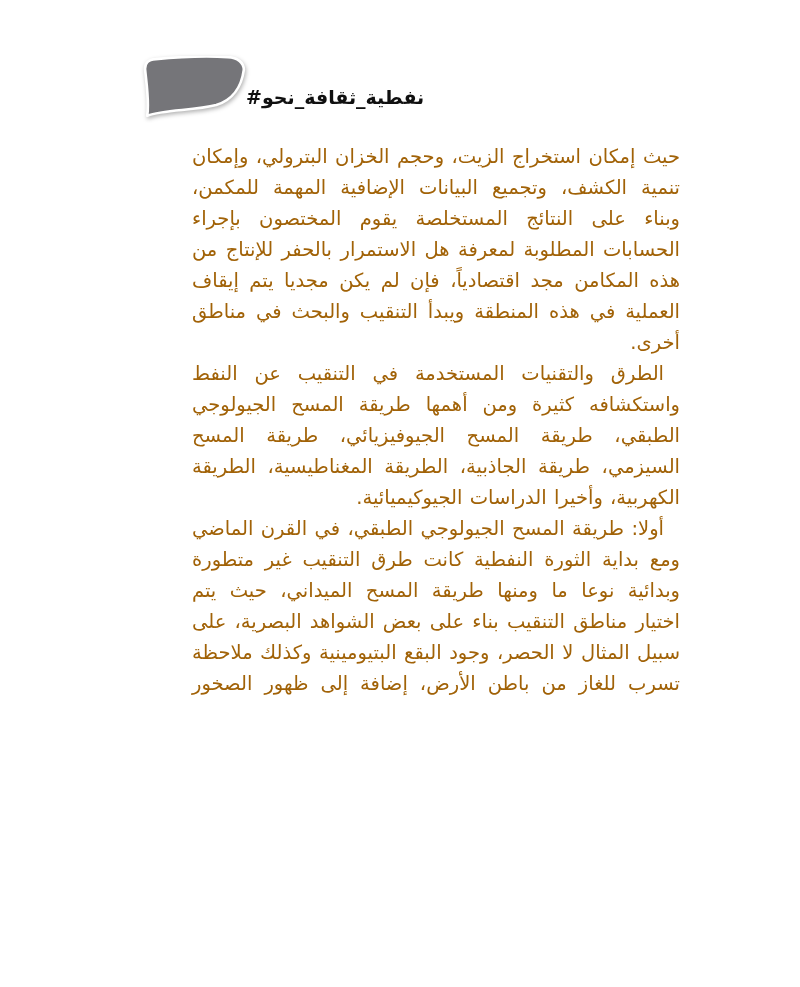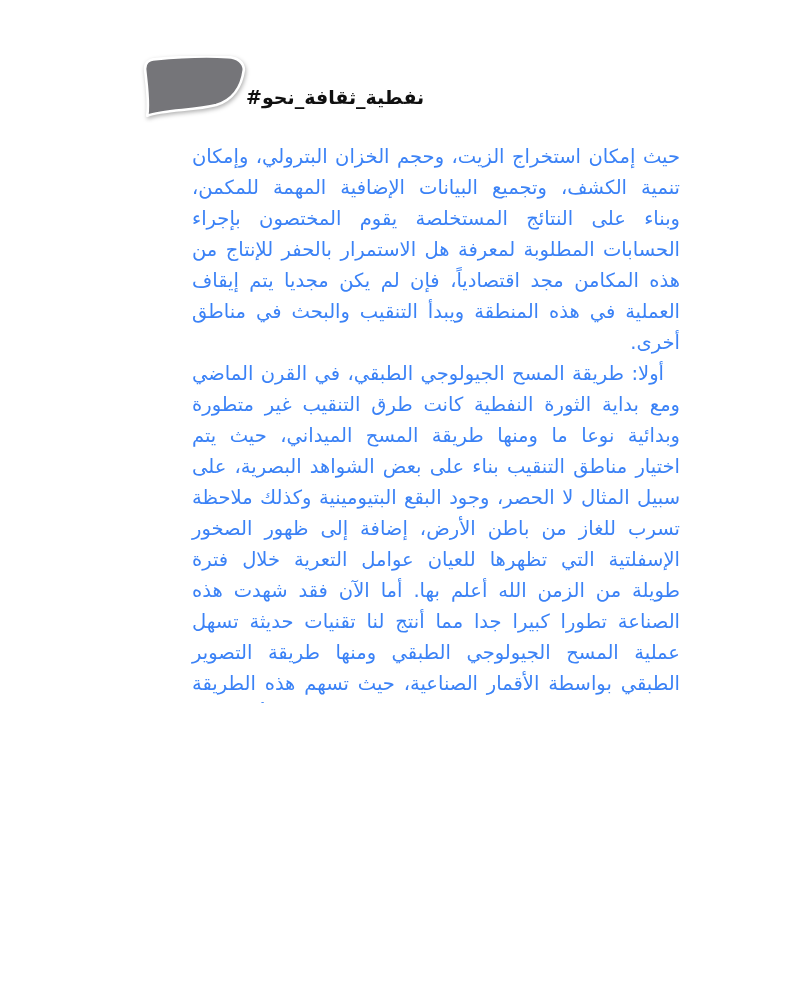--- a/index.html
+++ b/index.html
@@ -34,21 +34,21 @@
   }
 
   
   .text-block {
     position: absolute;
     left: 172px;
     right: 120px;              
     top: 141px;
     direction: rtl;
     text-align: justify;
-    color: #3b82f6;
+    color: #a16207;
     margin-left: 20px;
   }
   .text-block p {
     margin: 0;
     font-size: 19.5px;
     line-height: 31px;
     word-spacing: 1px;
   }
   .text-block p.indent { text-indent: 16px; }
   .text-block p.continued { text-align-last: justify; } 
@@ -88,20 +88,21 @@
                C93,28 85,41 69,46
                C48,51.5 20,50 4,56
                C6,42 3,24 2,13
                C1.5,6 5,3.5 12,3 Z" fill="#757579" stroke="#ffffff" stroke-width="2.5" stroke-linejoin="round"></path>
     </svg>
     <div class="hashtag">#نحو‎_‎ثقافة‎_‎نفطية</div>
   </header>
 
   <main class="text-block">
     <p class="para">حيث إمكان استخراج الزيت، وحجم الخزان البترولي، وإمكان تنمية الكشف، وتجميع البيانات الإضافية المهمة للمكمن، وبناء على النتائج المستخلصة يقوم المختصون بإجراء الحسابات المطلوبة لمعرفة هل الاستمرار بالحفر للإنتاج من هذه المكامن مجد اقتصادياً، فإن لم يكن مجديا يتم إيقاف العملية في هذه المنطقة ويبدأ التنقيب والبحث في مناطق أخرى.</p>
+    <p class="para indent">الطرق والتقنيات المستخدمة في التنقيب عن النفط واستكشافه كثيرة ومن أهمها طريقة المسح الجيولوجي الطبقي، طريقة المسح الجيوفيزيائي، طريقة المسح السيزمي، طريقة الجاذبية، الطريقة المغناطيسية، الطريقة الكهربية، وأخيرا الدراسات الجيوكيميائية.</p>
     <p class="para indent continued">أولا: طريقة المسح الجيولوجي الطبقي، في القرن الماضي ومع بداية الثورة النفطية كانت طرق التنقيب غير متطورة وبدائية نوعا ما ومنها طريقة المسح الميداني، حيث يتم اختيار مناطق التنقيب بناء على بعض الشواهد البصرية، على سبيل المثال لا الحصر، وجود البقع البتيومينية وكذلك ملاحظة تسرب للغاز من باطن الأرض، إضافة إلى ظهور الصخور الإسفلتية التي تظهرها للعيان عوامل التعرية خلال فترة طويلة من الزمن الله أعلم بها. أما الآن فقد شهدت هذه الصناعة تطورا كبيرا جدا مما أنتج لنا تقنيات حديثة تسهل عملية المسح الجيولوجي الطبقي ومنها طريقة التصوير الطبقي بواسطة الأقمار الصناعية، حيث تسهم هذه الطريقة بشكل فاعل ودقيق إلى حد كبير بدراسة باطن الأرض وما تحويه من ثروات، فيتم بواسطة هذه التقنية تحديد</p>
   </main>
 
   <footer>
     <div class="drop-wrap">
       <svg viewBox="0 0 40 60" aria-hidden="true">
         <defs>
           <radialGradient id="dropGrad" cx="0.34" cy="0.36" r="0.95">
             <stop offset="0" stop-color="#6e6e72"></stop>
             <stop offset="0.5" stop-color="#4b4b4f"></stop>

